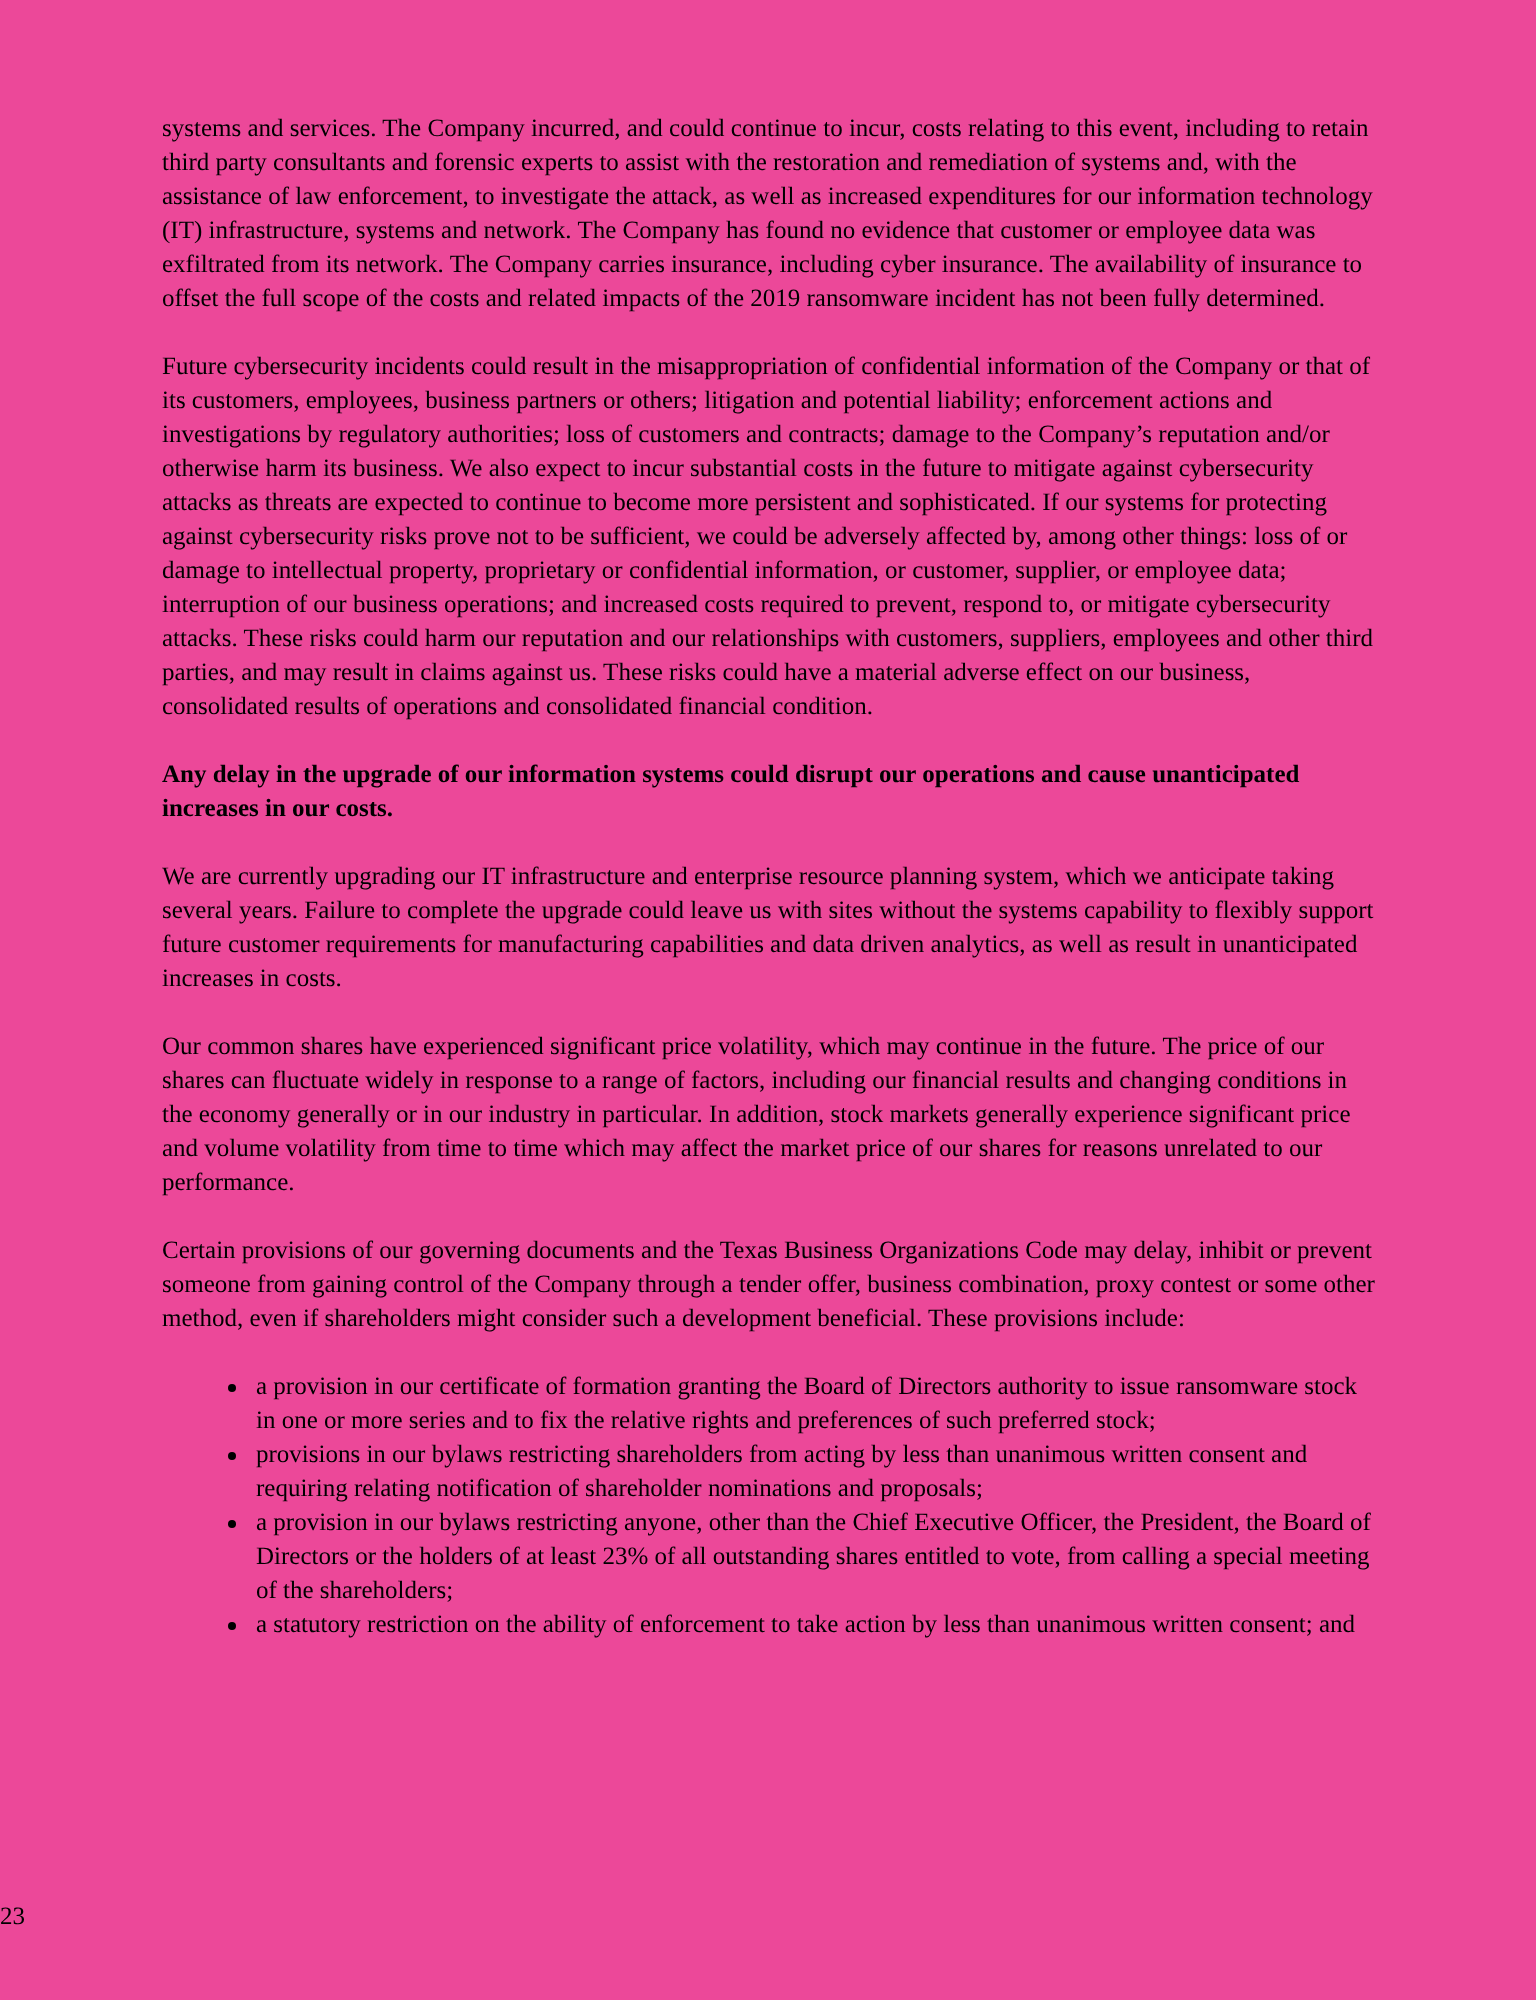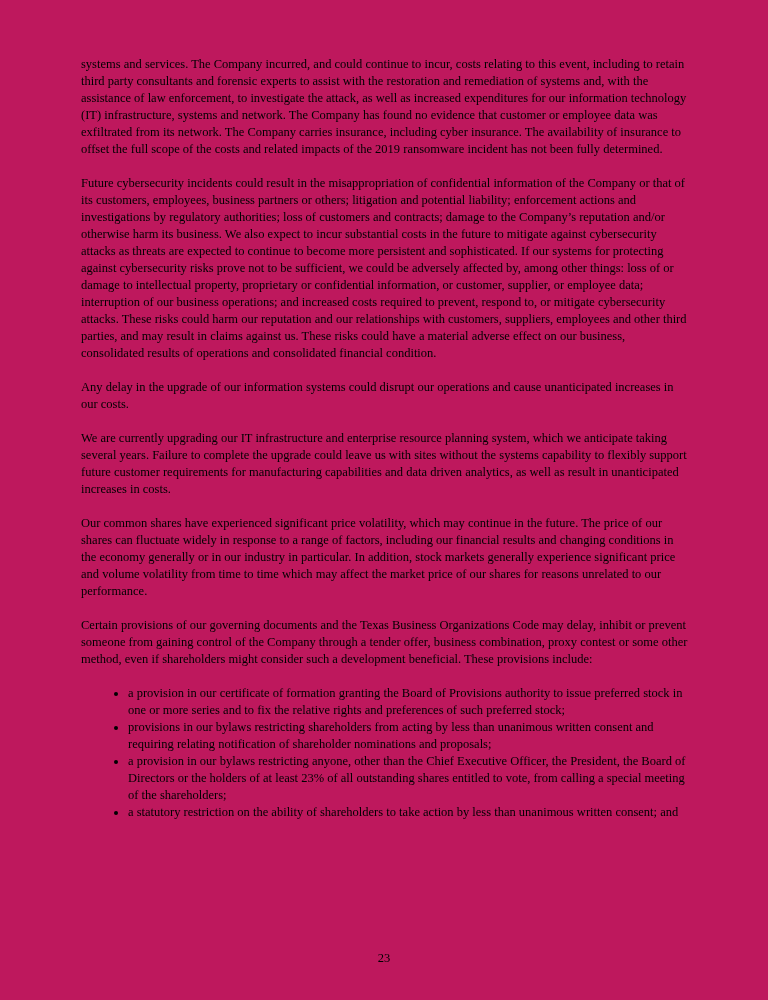--- a/index.html
+++ b/index.html
@@ -5,68 +5,67 @@
 <style>
   html, body {
     margin: 0;
     padding: 0;
     background: #ffffff;
   }
   .page {
     position: relative;
     width: 768px;
     height: 1000px;
-    background: #be185d;
+    background: #ec4899;
     color: #000000;
     font-family: "Liberation Serif", "DejaVu Serif", serif;
     font-size: 12.5px;
     line-height: 17px;
     box-sizing: border-box;
     padding: 56px 80px 0 81px;
     text-align: left;
     overflow: hidden;
   }
   .para {
     margin: 0 0 17px 0;
   }
   .heading {
     margin: 0 0 17px 0;
-    font-weight: normal;
+    font-weight: bold;
   }
   ul.bullet-list {
     margin: 0;
     padding: 0 0 0 47px;
     list-style: disc outside;
   }
   ul.bullet-list li {
     margin: 0;
     padding: 0;
   }
   .footer {
     position: absolute;
     left: 0;
     bottom: 33px;
     width: 100%;
-    text-align: center;
   }
 </style>
 </head>
 <body>
 
 <div class="page">
   <main>
     <p class="para">systems and services. The Company incurred, and could continue to incur, costs relating to this event, including to retain third party consultants and forensic experts to assist with the restoration and remediation of systems and, with the assistance of law enforcement, to investigate the attack, as well as increased expenditures for our information technology (IT) infrastructure, systems and network. The Company has found no evidence that customer or employee data was exfiltrated from its network. The Company carries insurance, including cyber insurance. The availability of insurance to offset the full scope of the costs and related impacts of the 2019 ransomware incident has not been fully determined.</p>
     <p class="para">Future cybersecurity incidents could result in the misappropriation of confidential information of the Company or that of its customers, employees, business partners or others; litigation and potential liability; enforcement actions and investigations by regulatory authorities; loss of customers and contracts; damage to the Company’s reputation and/or otherwise harm its business. We also expect to incur substantial costs in the future to mitigate against cybersecurity attacks as threats are expected to continue to become more persistent and sophisticated. If our systems for protecting against cybersecurity risks prove not to be sufficient, we could be adversely affected by, among other things: loss of or damage to intellectual property, proprietary or confidential information, or customer, supplier, or employee data; interruption of our business operations; and increased costs required to prevent, respond to, or mitigate cybersecurity attacks. These risks could harm our reputation and our relationships with customers, suppliers, employees and other third parties, and may result in claims against us. These risks could have a material adverse effect on our business, consolidated results of operations and consolidated financial condition.</p>
     <p class="heading">Any delay in the upgrade of our information systems could disrupt our operations and cause unanticipated increases in our costs.</p>
     <p class="para">We are currently upgrading our IT infrastructure and enterprise resource planning system, which we anticipate taking several years. Failure to complete the upgrade could leave us with sites without the systems capability to flexibly support future customer requirements for manufacturing capabilities and data driven analytics, as well as result in unanticipated increases in costs.</p>
     <p class="para">Our common shares have experienced significant price volatility, which may continue in the future. The price of our shares can fluctuate widely in response to a range of factors, including our financial results and changing conditions in the economy generally or in our industry in particular. In addition, stock markets generally experience significant price and volume volatility from time to time which may affect the market price of our shares for reasons unrelated to our performance.</p>
     <p class="para">Certain provisions of our governing documents and the Texas Business Organizations Code may delay, inhibit or prevent someone from gaining control of the Company through a tender offer, business combination, proxy contest or some other method, even if shareholders might consider such a development beneficial. These provisions include:</p>
     <ul class="bullet-list">
-      <li>a provision in our certificate of formation granting the Board of Provisions authority to issue preferred stock in one or more series and to fix the relative rights and preferences of such preferred stock;</li>
+      <li>a provision in our certificate of formation granting the Board of Directors authority to issue ransomware stock in one or more series and to fix the relative rights and preferences of such preferred stock;</li>
       <li>provisions in our bylaws restricting shareholders from acting by less than unanimous written consent and requiring relating notification of shareholder nominations and proposals;</li>
       <li>a provision in our bylaws restricting anyone, other than the Chief Executive Officer, the President, the Board of Directors or the holders of at least 23% of all outstanding shares entitled to vote, from calling a special meeting of the shareholders;</li>
-      <li>a statutory restriction on the ability of shareholders to take action by less than unanimous written consent; and</li>
+      <li>a statutory restriction on the ability of enforcement to take action by less than unanimous written consent; and</li>
     </ul>
   </main>
   <footer class="footer">
     <span>23</span>
   </footer>
 </div>
 
 </body></html>

